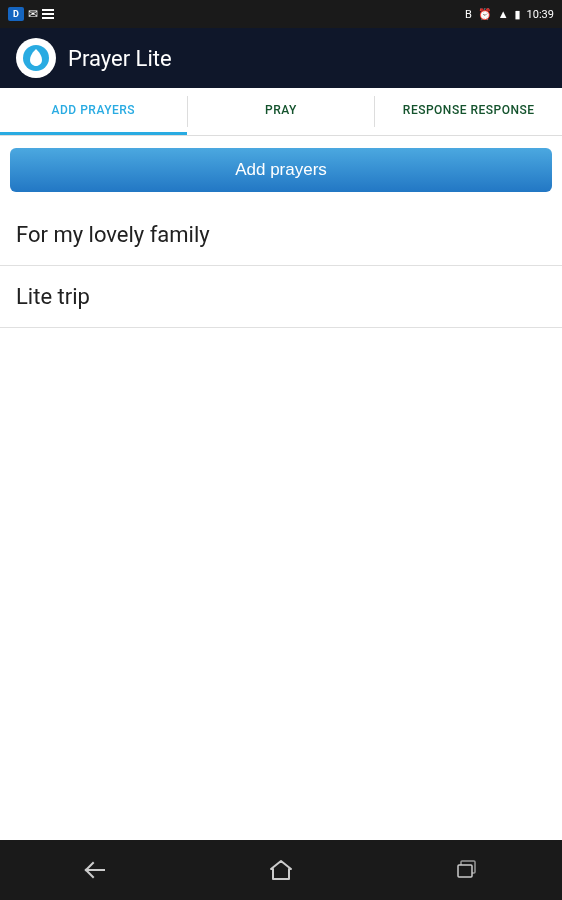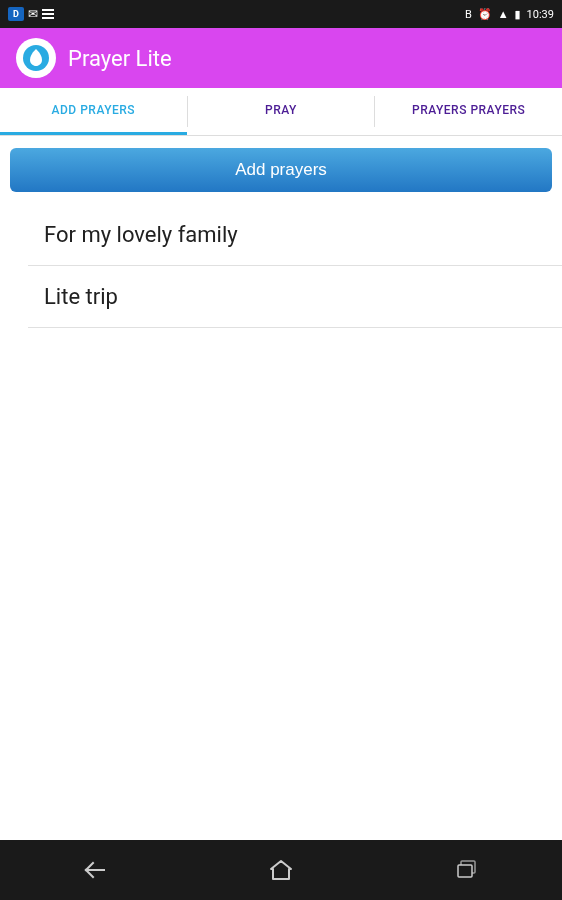--- a/index.html
+++ b/index.html
@@ -69,21 +69,21 @@
 
     .bars-icon span {
       display: block;
       width: 12px;
       height: 2px;
       background: #fff;
     }
 
     
     .app-bar {
-      background: #d946ef;
+      background: #0f172a;
       height: 60px;
       display: flex;
       align-items: center;
       padding: 0 16px;
       gap: 12px;
       flex-shrink: 0;
     }
 
     .app-logo {
       width: 40px;
@@ -116,21 +116,21 @@
       border-bottom: 1px solid #ddd;
     }
 
     .tab {
       flex: 1;
       display: flex;
       align-items: center;
       justify-content: center;
       font-size: 12px;
       font-weight: 500;
-      color: #4c1d95;
+      color: #14532d;
       cursor: pointer;
       border-bottom: 3px solid transparent;
       letter-spacing: 0.5px;
     }
 
     .tab.active {
       color: #29abe2;
       border-bottom: 3px solid #29abe2;
     }
 
@@ -165,21 +165,20 @@
       display: flex;
       align-items: center;
       justify-content: center;
       flex-shrink: 0;
     }
 
     
     .prayer-list {
       flex: 1;
       overflow-y: auto;
-      margin-left: 28px;
     }
 
     .prayer-item {
       padding: 18px 16px;
       border-bottom: 1px solid #e0e0e0;
       font-size: 22px;
       color: #212121;
       cursor: pointer;
     }
 
@@ -267,21 +266,21 @@
 <div class="tab-bar">
   <div class="tab active">
     <span>ADD PRAYERS</span>
   </div>
   <div class="tab-divider"></div>
   <div class="tab">
     <span>PRAY</span>
   </div>
   <div class="tab-divider"></div>
   <div class="tab">
-    <span>PRAYERS PRAYERS</span>
+    <span>RESPONSE RESPONSE</span>
   </div>
 </div>
 
 <div class="main-content">
 
   <button class="add-prayers-btn">Add prayers</button>
 
   <div class="prayer-list">
     <div class="prayer-item">
       <span>For my lovely family</span>

